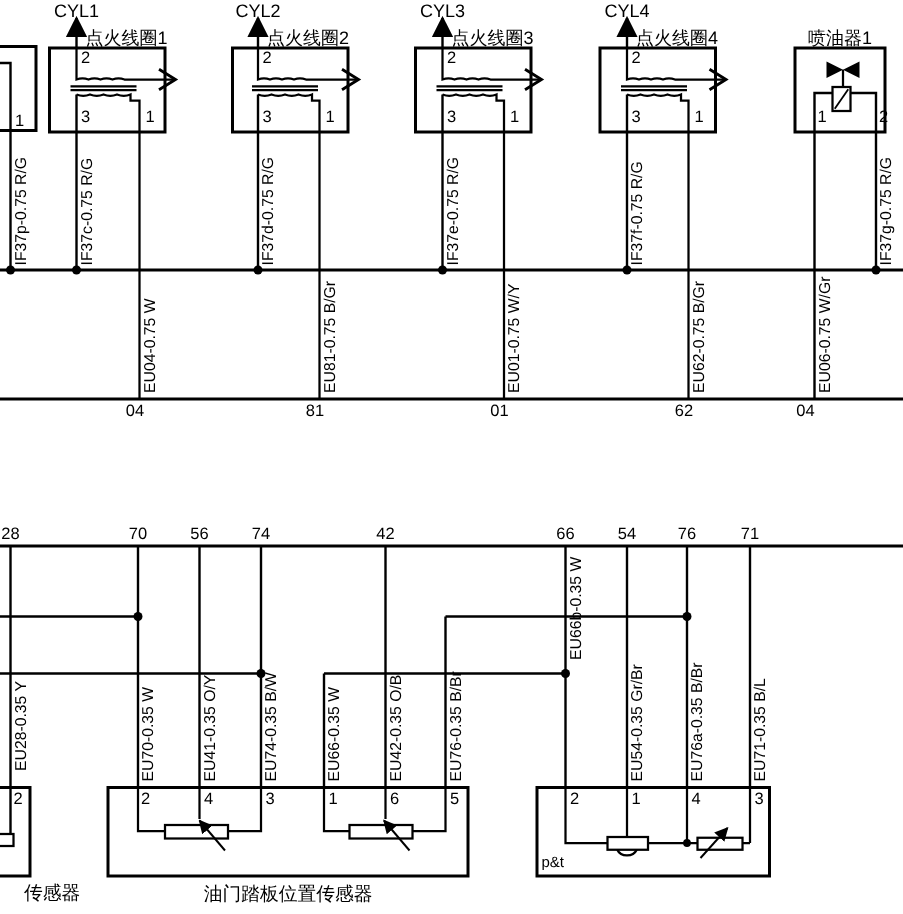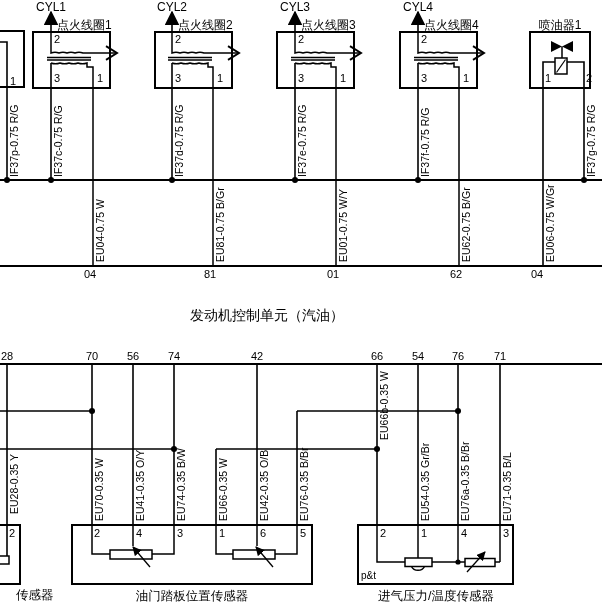--- a/index.html
+++ b/index.html
@@ -205,21 +205,20 @@
 <div class="vlabel" style="left:350px;top:249px">EU01-0.75 W/Y</div>
 <div class="vlabel" style="left:473px;top:249px">EU62-0.75 B/Gr</div>
 <div class="vlabel" style="left:557px;top:249px">EU06-0.75 W/Gr</div>
 
 <div class="lbl term" style="left:79px;top:268px">04</div>
 <div class="lbl term" style="left:199px;top:268px">81</div>
 <div class="lbl term" style="left:322px;top:268px">01</div>
 <div class="lbl term" style="left:445px;top:268px">62</div>
 <div class="lbl term" style="left:526px;top:268px">04</div>
 
-<div class="lbl title" style="left:117px;top:307px">发动机控制单元（汽油）</div>
 
 <div class="lbl term" style="left:-4px;top:350px">28</div>
 <div class="lbl term" style="left:81px;top:350px">70</div>
 <div class="lbl term" style="left:122px;top:350px">56</div>
 <div class="lbl term" style="left:163px;top:350px">74</div>
 <div class="lbl term" style="left:246px;top:350px">42</div>
 <div class="lbl term" style="left:366px;top:350px">66</div>
 <div class="lbl term" style="left:407px;top:350px">54</div>
 <div class="lbl term" style="left:447px;top:350px">76</div>
 <div class="lbl term" style="left:489px;top:350px">71</div>
@@ -244,15 +243,14 @@
 <div class="lbl pin" style="left:260px;top:527px">6</div>
 <div class="lbl pin" style="left:300px;top:527px">5</div>
 <div class="lbl pin" style="left:380px;top:527px">2</div>
 <div class="lbl pin" style="left:421px;top:527px">1</div>
 <div class="lbl pin" style="left:461px;top:527px">4</div>
 <div class="lbl pin" style="left:503px;top:527px">3</div>
 
 <div class="lbl small" style="left:361px;top:570px">p&amp;t</div>
 <div class="lbl boxname" style="left:16px;top:587px">传感器</div>
 <div class="lbl boxname ctr" style="left:92px;top:588px">油门踏板位置传感器</div>
-<div class="lbl boxname ctr" style="left:336px;top:588px">进气压力/温度传感器</div>
 
 </div>
 
 </body></html>

